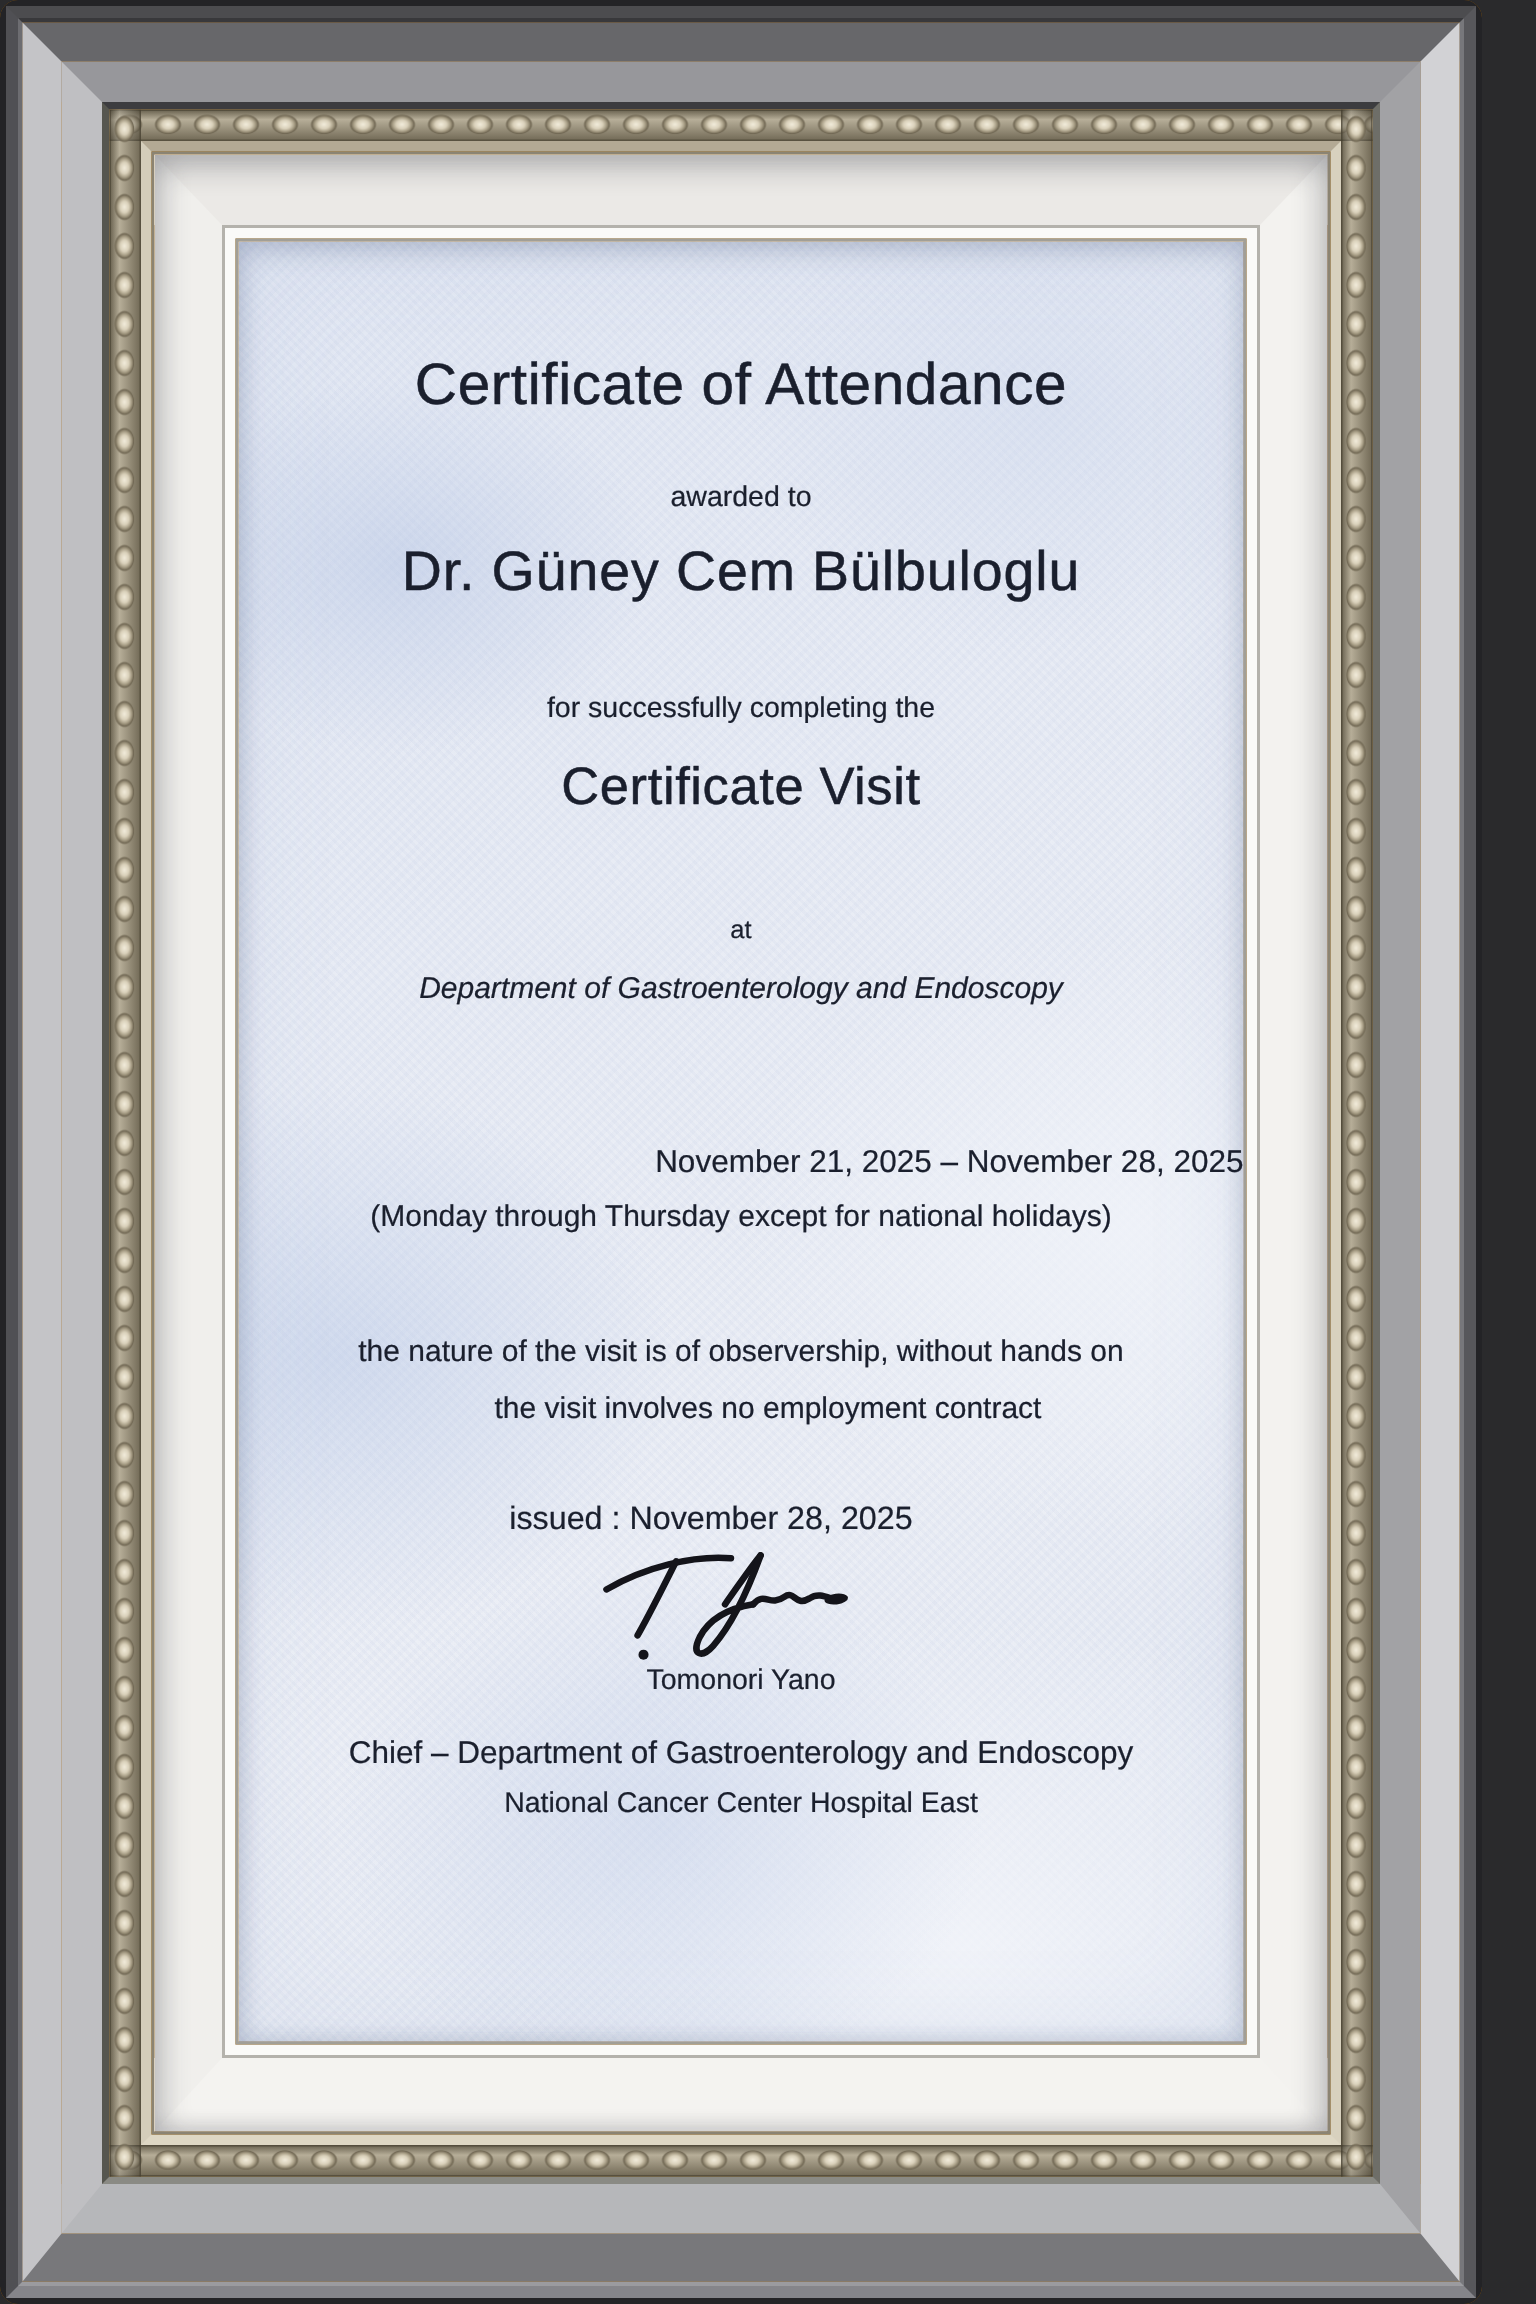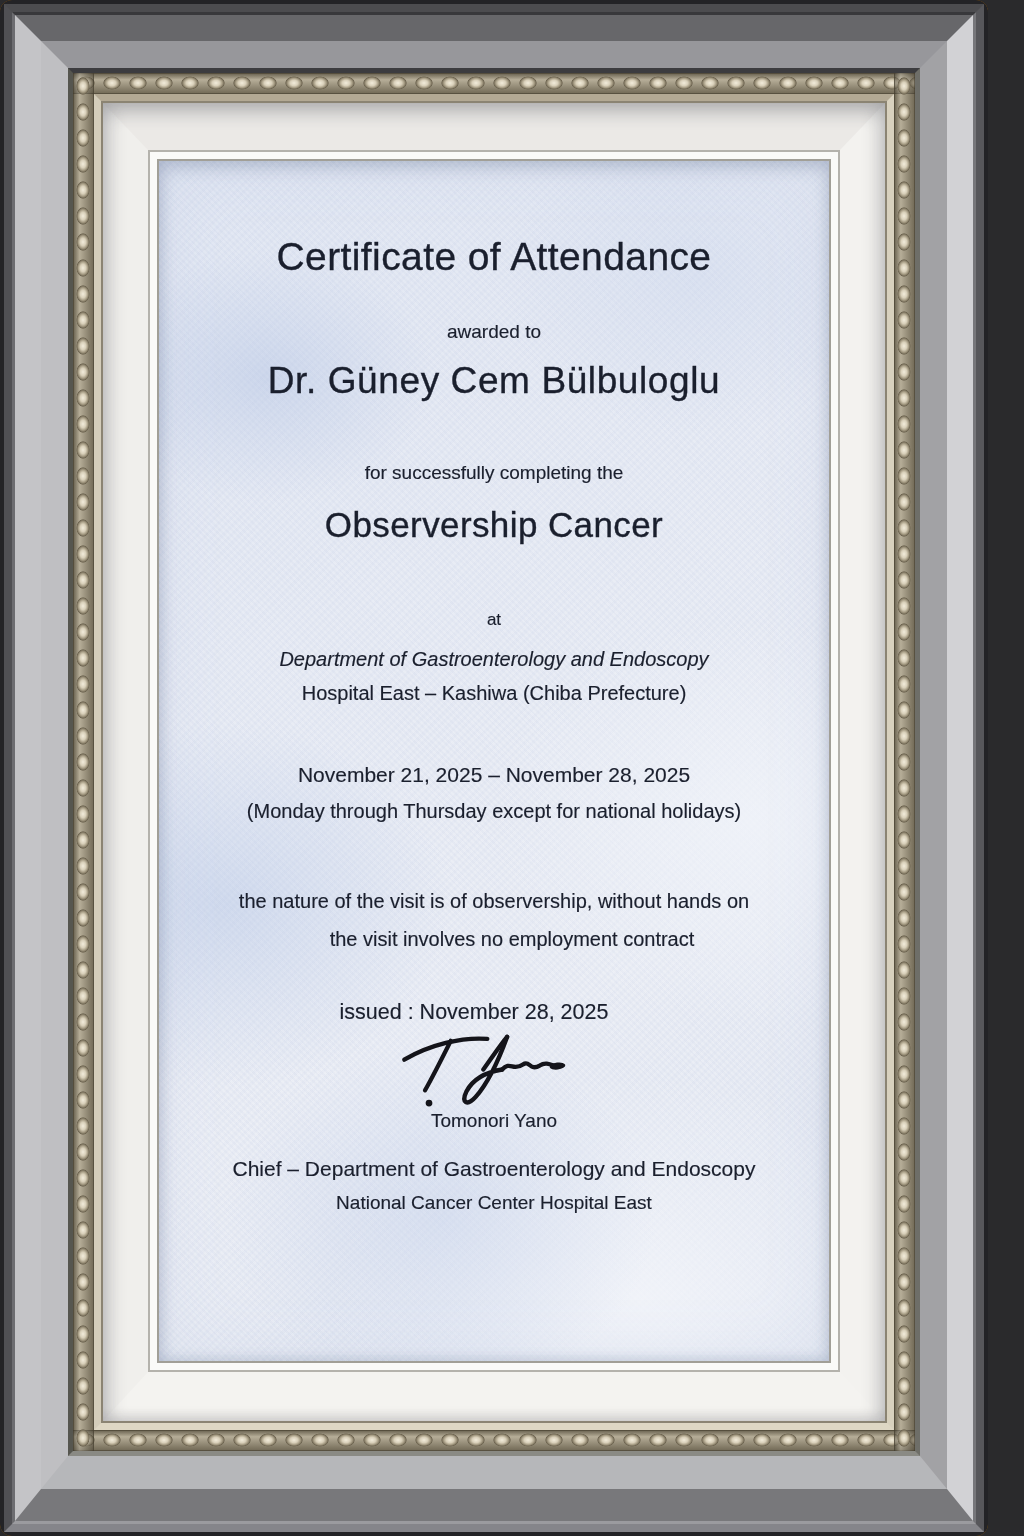--- a/index.html
+++ b/index.html
@@ -76,21 +76,21 @@
   .thick{-webkit-text-stroke:0.35px currentColor;}
   .semi{-webkit-text-stroke:0.15px currentColor;}
   .ln-title   {top:74px; font-size:39px;letter-spacing:0.4px;}
   .ln-awarded {top:160px;font-size:19px;}
   .ln-name    {top:199px;font-size:37px;letter-spacing:0.6px;}
   .ln-complete{top:301px;font-size:19px;}
   .ln-program {top:344px;font-size:35px;letter-spacing:0.4px;}
   .ln-at      {top:449px;font-size:17px;}
   .ln-dept    {top:487px;font-size:20px;font-style:italic;}
   .ln-hosp    {top:521px;font-size:20px;}
-  .ln-dates   {top:602px;font-size:21px;}
+  .ln-dates   {top:602px;font-size:21px;text-align:right;}
   .ln-sched   {top:639px;font-size:20px;}
   .ln-nature1 {top:729px;font-size:20px;}
   .ln-nature2 {top:767px;font-size:20px;margin-left:36px;}
   .ln-issued  {top:839px;font-size:21.5px;transform:translateX(-20px);}
   .ln-signame {top:949px;font-size:19px;}
   .ln-chief   {top:996px;font-size:21px;}
   .ln-org     {top:1031px;font-size:19px;}
 
   .sig{position:absolute;top:868px;left:50%;transform:translateX(-52%);
        width:186px;height:84px;}
@@ -120,24 +120,23 @@
   <div class="layer f-bevel1"></div>
   <div class="layer f-bevel2"></div>
   <div class="layer f-bevel3"></div>
 
   <div class="paper">
 
     <div class="ln ln-title thick">Certificate of Attendance</div>
     <div class="ln ln-awarded semi">awarded to</div>
     <div class="ln ln-name thick">Dr. Güney Cem Bülbuloglu</div>
     <div class="ln ln-complete semi">for successfully completing the</div>
-    <div class="ln ln-program thick">Observership Cancer</div>
+    <div class="ln ln-program thick">Certificate Visit</div>
     <div class="ln ln-at semi">at</div>
     <div class="ln ln-dept semi">Department of Gastroenterology and Endoscopy</div>
-    <div class="ln ln-hosp semi">Hospital East – Kashiwa (Chiba Prefecture)</div>
     <div class="ln ln-dates semi">November 21, 2025 – November 28, 2025</div>
     <div class="ln ln-sched semi">(Monday through Thursday except for national holidays)</div>
     <div class="ln ln-nature1 semi">the nature of the visit is of observership, without hands on</div>
     <div class="ln ln-nature2 semi">the visit involves no employment contract</div>
     <div class="ln ln-issued semi">issued : November 28, 2025</div>
 
     <div class="sig">
       <svg viewBox="0 0 186 85" xmlns="http://www.w3.org/2000/svg" aria-hidden="true">
         <g fill="none" stroke="#14141a" stroke-width="4.4" stroke-linecap="round" stroke-linejoin="round">
           <path d="M6 31 C 32 16, 64 8, 90 10"></path>

